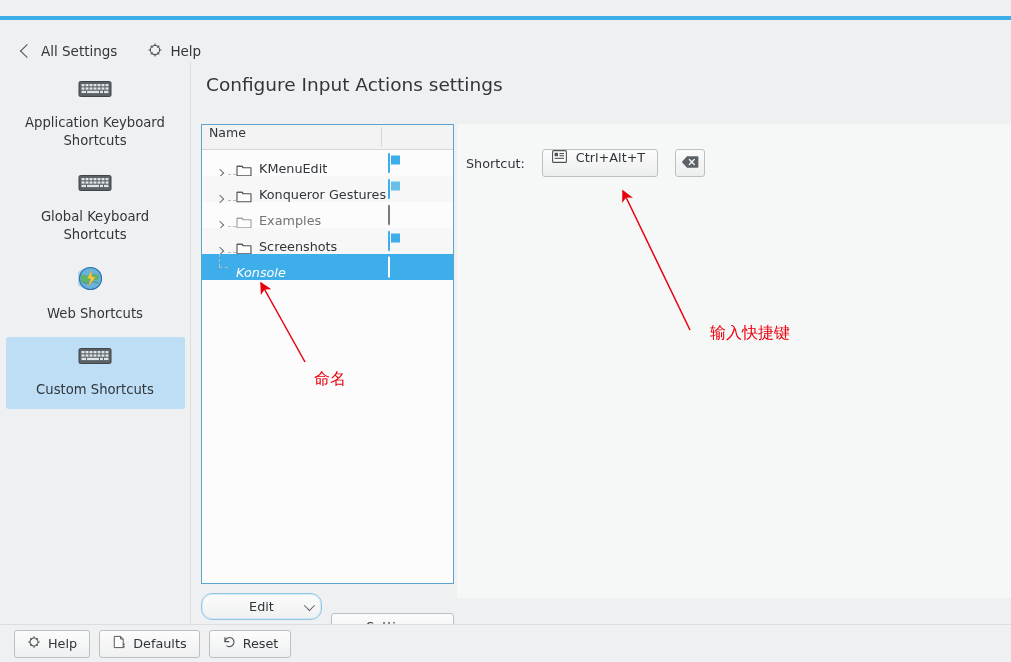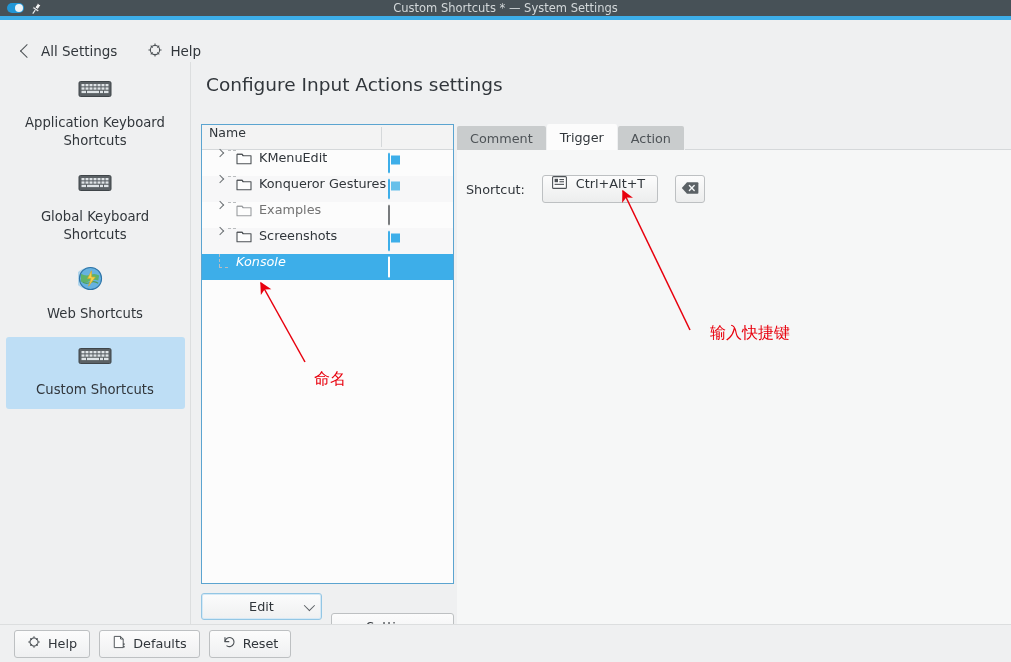--- a/index.html
+++ b/index.html
@@ -131,21 +131,21 @@
     flex: 1;
   }
   .list-head .col-div {
     position: absolute; left: 179px; top: 2px; bottom: 2px;
     width: 1px; background: #d5d8da;
   }
   .list-head .col-chk { width: 72px; }
 
   .row {
     height: 26px;
-    display: flex; align-items: flex-start;
+    display: flex; align-items: flex-end;
     position: relative;
     box-sizing: border-box;
     cursor: default;
   }
   .row.alt { background: #f7f7f8; }
   .row.selected { background: #3daee9; font-style: italic; }
   .row-indent { width: 10px; flex: 0 0 10px; }
   .twisty {
     width: 16px; flex: 0 0 16px;
     display: flex; align-items: center; justify-content: center;
@@ -201,21 +201,21 @@
     background: linear-gradient(#fcfcfc, #eff0f1);
     border: 1px solid #bdc0c2;
     border-radius: 3px;
     font-size: 12.8px; color: #31363b;
     display: flex; align-items: center; justify-content: center;
     cursor: default;
   }
   .btn.focusring { border-color: #93c6e4; box-shadow: 0 0 0 1px #d5e9f6 inset; }
   .btn-edit {
     position: absolute; left: 9px; top: 531px; width: 121px;
-    padding: 0 8px; justify-content: center;
+    padding: 0 8px; justify-content: center; border-radius: 11px;
   }
   .btn-edit .chev-dn {
     position: absolute; right: 9px;
     width: 7px; height: 7px;
     border-right: 1.5px solid #5b6065;
     border-bottom: 1.5px solid #5b6065;
     transform: rotate(45deg) translateY(-2px);
   }
   .btn-settings {
     position: absolute; left: 139px; top: 551px; width: 123px; text-decoration: underline;
@@ -300,35 +300,20 @@
     font-size: 16px;
     font-family: "DejaVu Sans", "Liberation Sans", sans-serif;
     white-space: nowrap;
   }
 </style>
 </head>
 <body>
 
 <div id="app">
 
-  <div class="titlebar">
-    <div class="tb-icons">
-      <div class="tb-toggle"></div>
-      <div class="tb-pin">
-        <svg viewBox="0 0 16 16" width="14" height="14">
-          <g transform="rotate(35 8 8)">
-            <rect x="6" y="1.5" width="4" height="6" fill="#f2f4f5" stroke="#3a4044" stroke-width="0.8"></rect>
-            <rect x="4.2" y="7.2" width="7.6" height="2.4" fill="#dfe3e5" stroke="#3a4044" stroke-width="0.8"></rect>
-            <line x1="8" y1="9.6" x2="8" y2="14.5" stroke="#e8ebec" stroke-width="1.3"></line>
-          </g>
-        </svg>
-      </div>
-    </div>
-    <div class="titlebar-title">Custom Shortcuts * — System Settings</div>
-  </div>
   <div class="titlebar-under"></div>
 
   <div class="toolbar">
     <div class="tb-btn">
       <span class="chev-left"></span>
       <span>All Settings</span>
     </div>
     <div class="tb-btn" style="margin-left:14px;">
       <span>
         <svg viewBox="0 0 18 18" width="16" height="16">
@@ -533,32 +518,20 @@
 
     <div class="btn focusring btn-edit">
       <span>Edit</span>
       <span class="chev-dn"></span>
     </div>
     <div class="btn btn-settings">
       <span>Settings</span>
     </div>
 
     <div class="rightpanel">
-      <div class="tabbar">
-        <div class="tab">
-          <span>Comment</span>
-        </div>
-        <div class="tab active">
-          <span>Trigger</span>
-        </div>
-        <div class="tab">
-          <span>Action</span>
-        </div>
-        <div class="tab-rest"></div>
-      </div>
 
       <div class="tabbody">
         <div class="shortcut-row">
           <span class="shortcut-lbl">Shortcut:</span>
 
           <div class="btn-shortcut">
             <span class="kshort-ico">
               <svg viewBox="0 0 15 13" width="15" height="13">
                 <rect x="0.6" y="0.6" width="13.8" height="11.8" rx="1" fill="#fdfdfd" stroke="#4d5256" stroke-width="1.1"></rect>
                 <rect x="2.6" y="2.8" width="3.4" height="3.4" fill="#4d5256"></rect>

